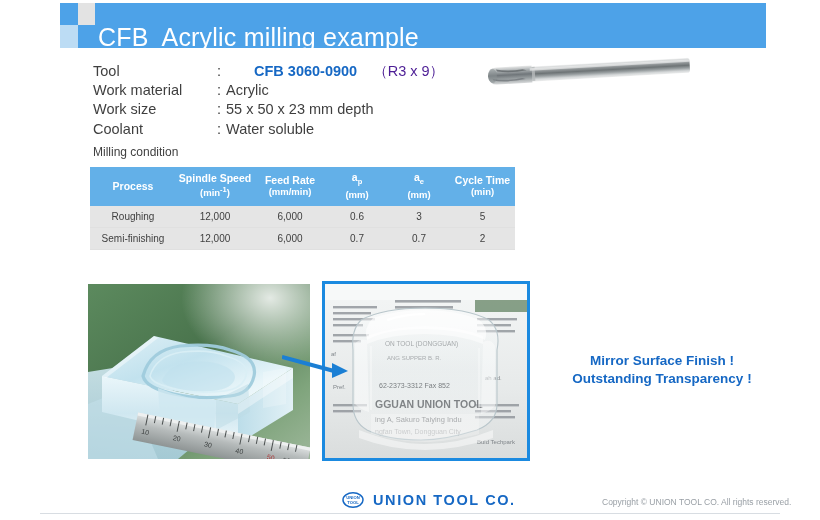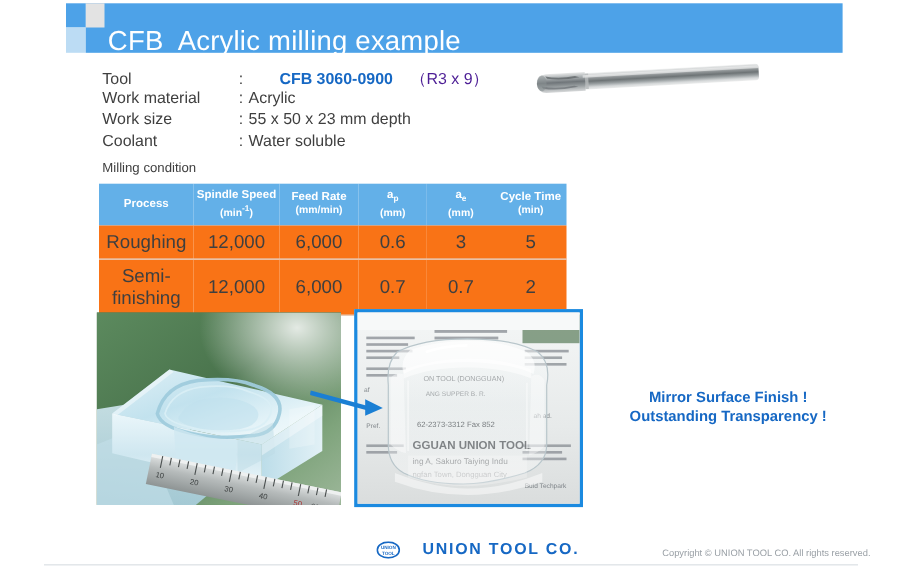--- a/index.html
+++ b/index.html
@@ -119,25 +119,25 @@
     color: #ffffff;
     font-weight: bold;
     font-size: 10.5px;
     line-height: 12.5px;
     padding: 4px 0 5px 0;
     text-align: center;
     border: none;
   }
   #milling-table td {
     text-align: center;
-    font-size: 17px;
+    font-size: 10px;
     color: #3f3f3f;
     padding: 5px 0 5px 0;
     border-bottom: 1px solid #e0e0e0;
-    background: #f97316;
+    background: #e5e5e5;
   }
   #milling-table tr:last-child td { border-bottom: 1px solid #e0e0e0; }
   #milling-table td.process-cell { text-align: center; }
   .th-sub { font-size: 9.5px; font-weight: bold; display: block; }
   .col-proc  { width: 86px; }
   .col-speed { width: 78px; }
   .col-feed  { width: 72px; }
   .col-ap    { width: 62px; }
   .col-ae    { width: 62px; }
   .col-cycle { width: 65px; }
@@ -195,21 +195,21 @@
     width: 740px;
     height: 1px;
     background: #d8dde2;
   }
   #footer-logo {
     position: absolute;
     left: 342px;
     top: 492px;
     display: flex;
     align-items: center;
-    gap: 20px;
+    gap: 9px;
   }
   #footer-logo-text {
     font-size: 14.5px;
     font-weight: bold;
     color: #1668c4;
     letter-spacing: 1.6px;
   }
   #copyright {
     position: absolute;
     left: 602px;

